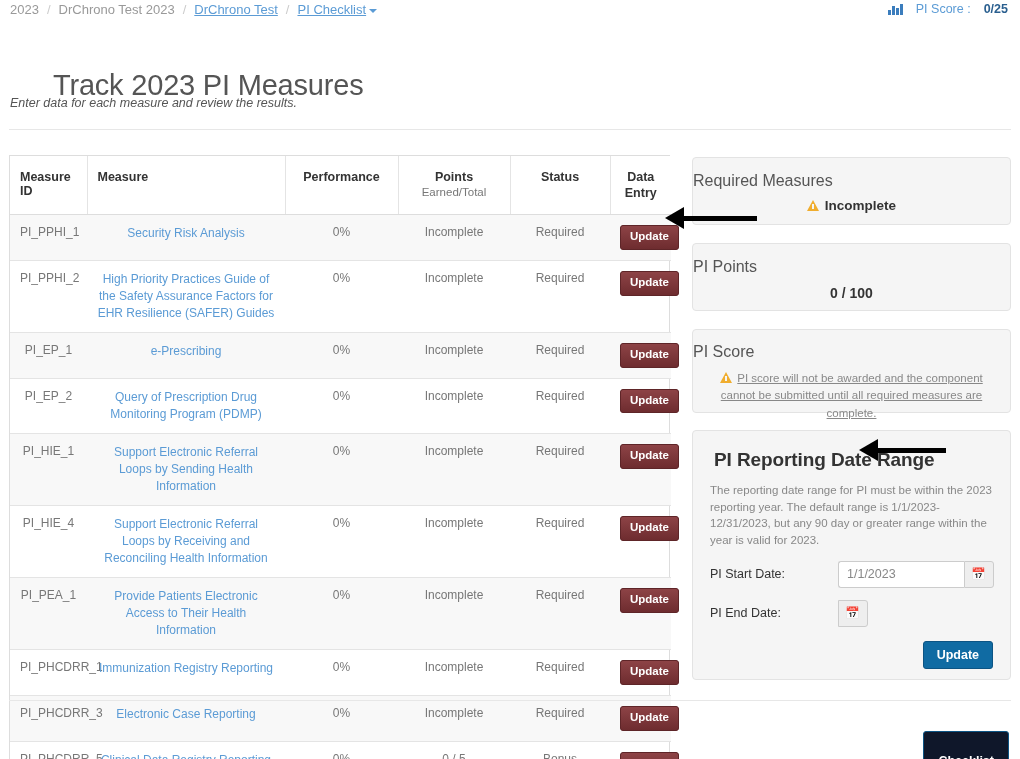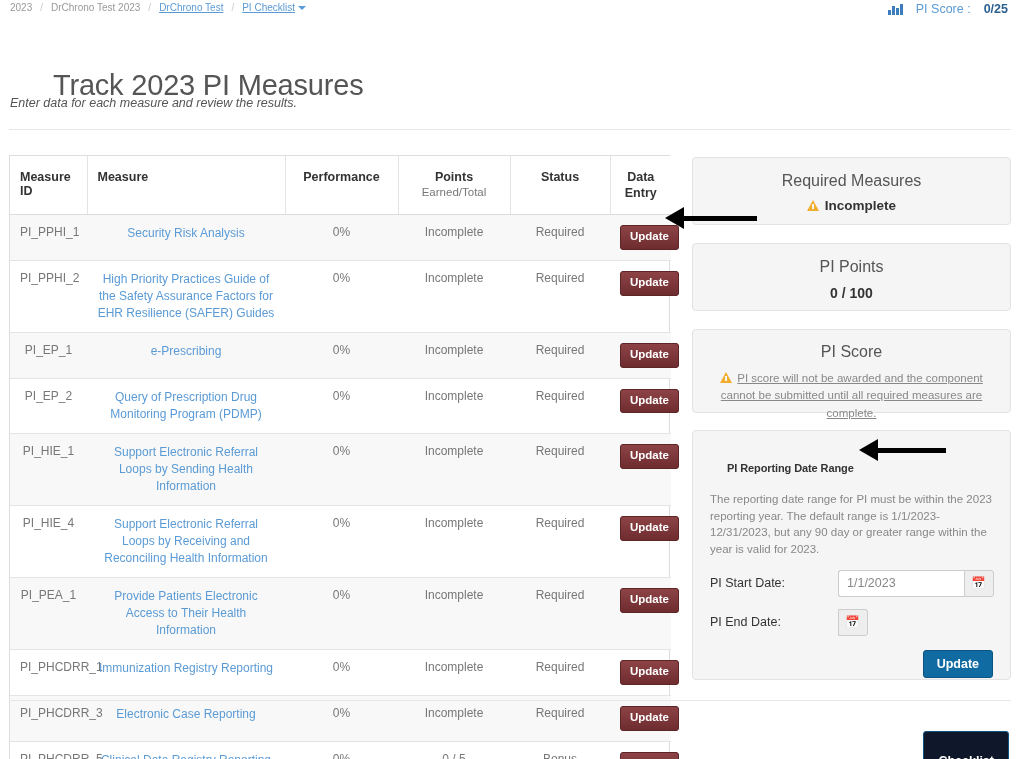--- a/index.html
+++ b/index.html
@@ -9,21 +9,21 @@
     background: #ffffff;
     font-family: "Liberation Sans", sans-serif;
     color: #333333;
     overflow: hidden;
   }
   .page { position: relative; width: 1020px; height: 759px; }
 
   
   .breadcrumb {
     position: absolute; left: 10px; top: 2px;
-    font-size: 10px; color: #999999;
+    font-size: 13px; color: #999999;
     display: flex; align-items: center; gap: 8px;
     white-space: nowrap;
   }
   .breadcrumb .crumb { color: #999999; }
   .breadcrumb .crumb.link { color: #5b9bd5; }
   .breadcrumb .sep { color: #cccccc; }
   .caret {
     display: inline-block; width: 0; height: 0;
     border-left: 4px solid transparent;
     border-right: 4px solid transparent;
@@ -108,21 +108,21 @@
   col.c4 { width: 112px; }
   col.c5 { width: 100px; }
   col.c6 { width: 61px; }
 
   
   .panel {
     position: absolute; left: 692px; width: 319px;
     background: #f5f5f5; border: 1px solid #e3e3e3; border-radius: 4px;
   }
   .panel .p-title {
-    text-align: center; font-size: 16px; color: #555555;
+    text-align: left; font-size: 16px; color: #555555;
     font-weight: 400;
   }
   .panel-required { top: 157px; height: 68px; padding-top: 14px; }
   .panel-required .status-line {
     text-align: center; margin-top: 8px; font-size: 13.5px;
     font-weight: bold; color: #333333;
     display: flex; align-items: center; justify-content: center; gap: 6px;
   }
   .panel-points { top: 243px; height: 68px; padding-top: 14px; }
   .panel-points .big {
@@ -144,21 +144,21 @@
   .warn-tri::after {
     content: ""; position: absolute; left: -1px; top: 4px;
     width: 2px; height: 5px; background: #f5f5f5;
   }
   .warn-inline { margin-right: 5px; }
 
   .panel-range {
     top: 430px; height: 250px; padding: 14px 17px 0 17px;
   }
   .panel-range h3 {
-    margin: 17px; font-size: 11px; font-weight: bold; color: #333333;
+    margin: 4px; font-size: 19px; font-weight: bold; color: #333333;
     letter-spacing: -0.1px;
   }
   .panel-range p {
     margin: 11px 0 0 0; font-size: 11.5px; color: #888888; line-height: 1.45;
   }
   .date-row {
     display: flex; align-items: center; margin-top: 12px;
   }
   .date-row .lbl {
     font-size: 12.5px; color: #333333; width: 128px; flex: none;

